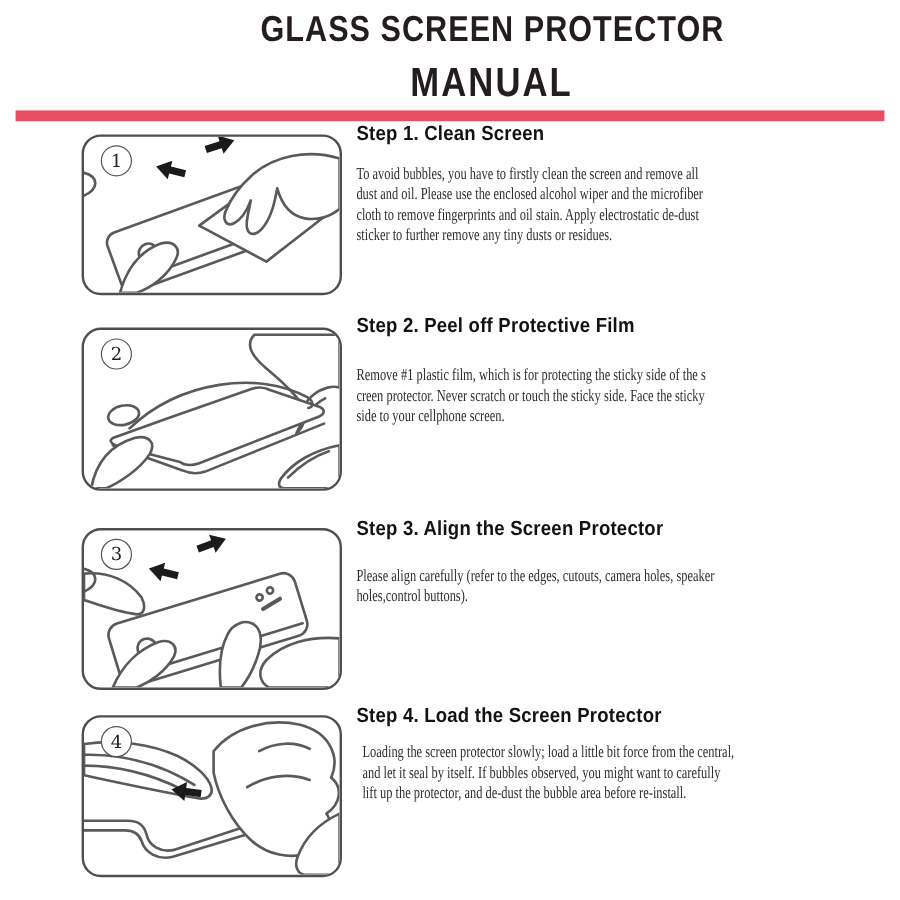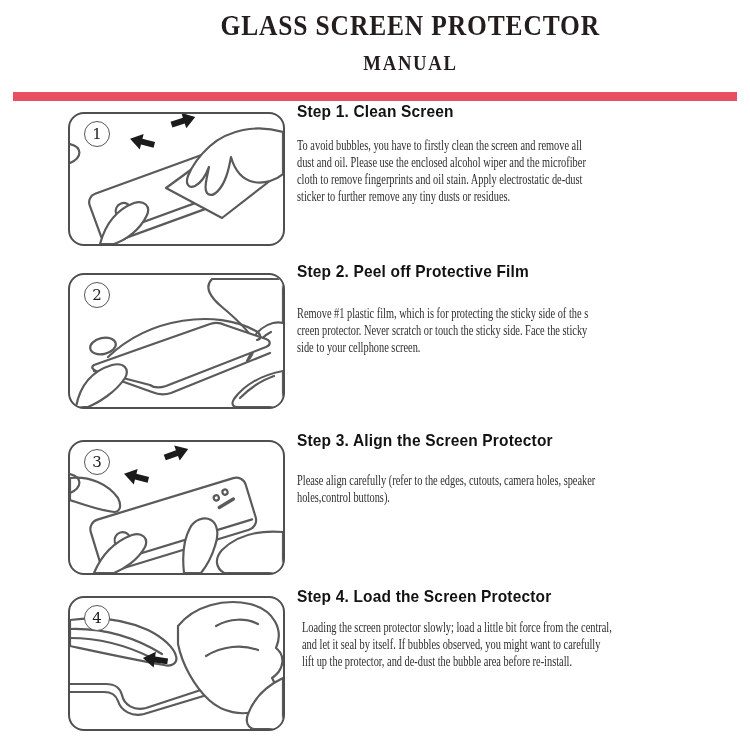--- a/index.html
+++ b/index.html
@@ -1,25 +1,25 @@
 <!DOCTYPE html>
 <html><head>
 <meta charset="utf-8">
 <style>
   html,body { margin:0; padding:0; background:#fff; }
   .page { position:relative; width:750px; height:750px; background:#ffffff;
           font-family:"Liberation Sans", sans-serif; overflow:hidden; }
 
   
   .title { position:absolute; left:70px; width:680px; text-align:center;
-           color:#241d1d; font-family:Liberation Serif, serif; font-weight:bold; }
+           color:#241d1d; font-family:Liberation Sans, sans-serif; font-weight:bold; }
   .title .tspan { display:inline-block; transform:scaleX(0.85); transform-origin:50% 0;
                   white-space:nowrap; letter-spacing:1px; }
   .title-1 { top:8px;  font-size:30px; }
-  .title-2 { top:50px; font-size:22px; }
+  .title-2 { top:50px; font-size:34px; }
   .title-2 .tspan { letter-spacing:2px; }
 
   .divider { position:absolute; left:13px; top:92px; width:724px; height:9px; background:#e94f63; }
 
   
   .box { position:absolute; left:68px; width:213px; border:2px solid #4f4f4f;
          border-radius:16px; background:#fff; overflow:hidden; }
   .box svg { position:absolute; left:0; top:0; width:100%; height:100%; }
   .badge { position:absolute; left:14px; top:7px; width:24px; height:24px;
            border:1.6px solid #555; border-radius:50%; background:#fff;

